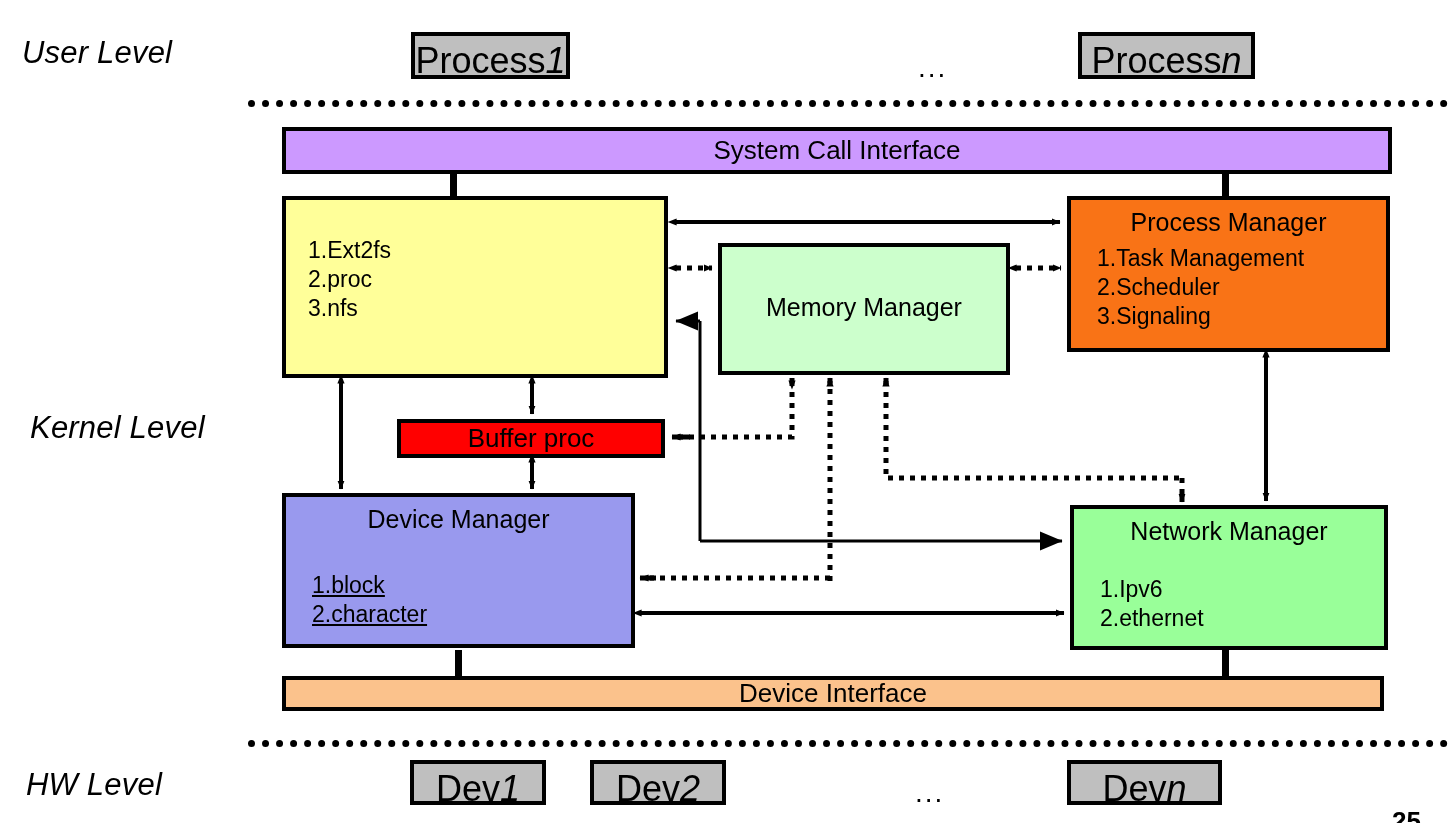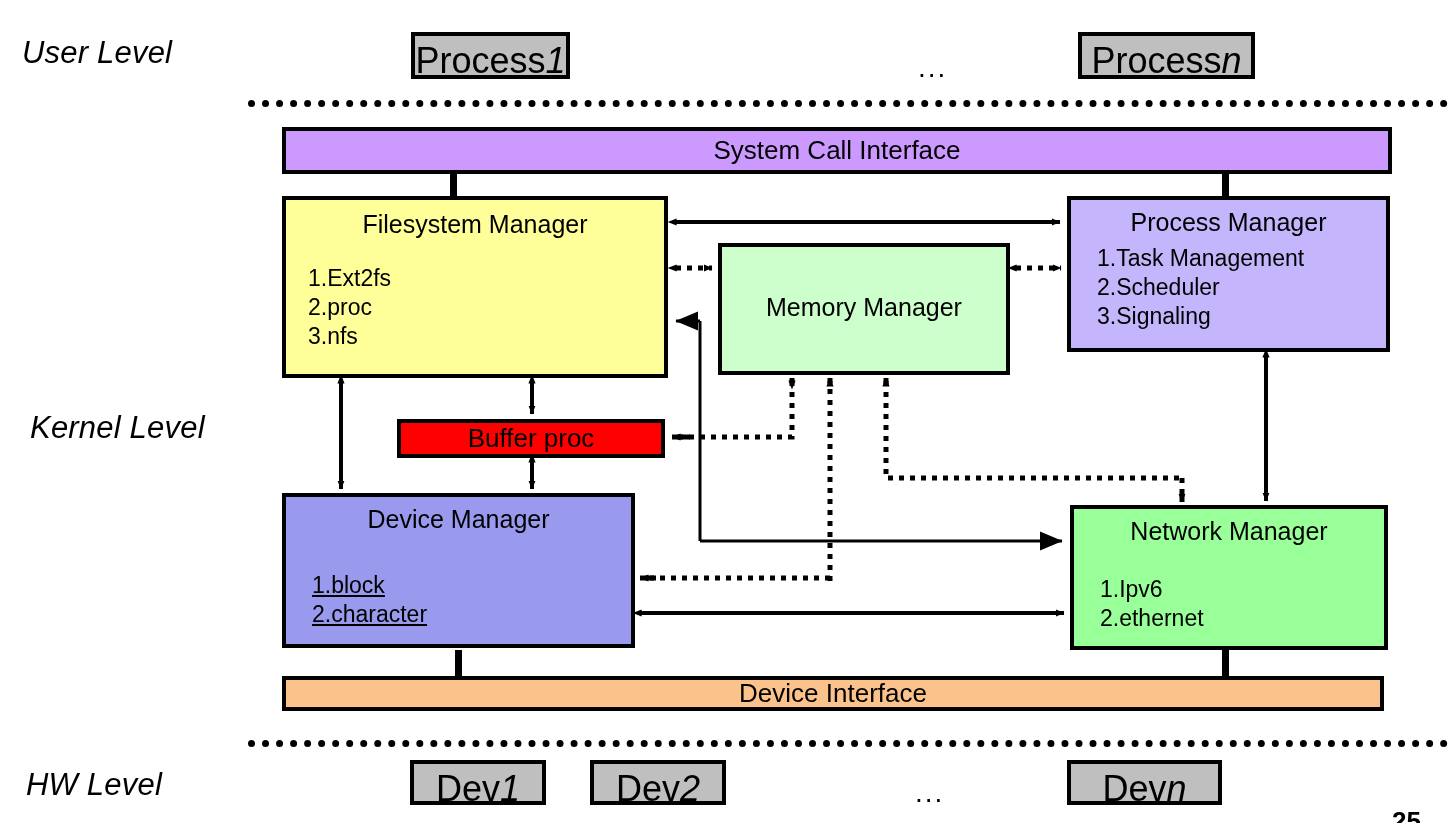--- a/index.html
+++ b/index.html
@@ -112,33 +112,32 @@
     <span class="title"><span>Process</span><i>n</i></span>
   </div>
 
   <div class="sep" style="left:248px; top:100px; width:1200px;"></div>
 
   <div class="box bar" style="left:282px; top:127px; width:1110px; height:47px; background:#cc99ff;">
     <span class="title">System Call Interface</span>
   </div>
 
   <div class="box" style="left:282px; top:196px; width:386px; height:182px; background:#ffff99; padding-top:10px;">
-    <span class="title">Filesystem Manager</span>
     <span class="items" style="padding-top:26px;">
       <span>1.Ext2fs</span>
       <span>2.proc</span>
       <span>3.nfs</span>
     </span>
   </div>
 
   <div class="box" style="left:718px; top:243px; width:292px; height:132px; background:#ccffcc;">
     <span class="title" style="padding-top:46px;">Memory Manager</span>
   </div>
 
-  <div class="box" style="left:1067px; top:196px; width:323px; height:156px; background:#c4b5fd; padding-top:8px;">
+  <div class="box" style="left:1067px; top:196px; width:323px; height:156px; background:#f97316; padding-top:8px;">
     <span class="title">Process Manager</span>
     <span class="items" style="padding-top:8px; padding-left:26px;">
       <span>1.Task Management</span>
       <span>2.Scheduler</span>
       <span>3.Signaling</span>
     </span>
   </div>
 
   <div class="box bar" style="left:397px; top:419px; width:268px; height:39px; background:#ff0000;">
     <span class="title">Buffer proc</span>

